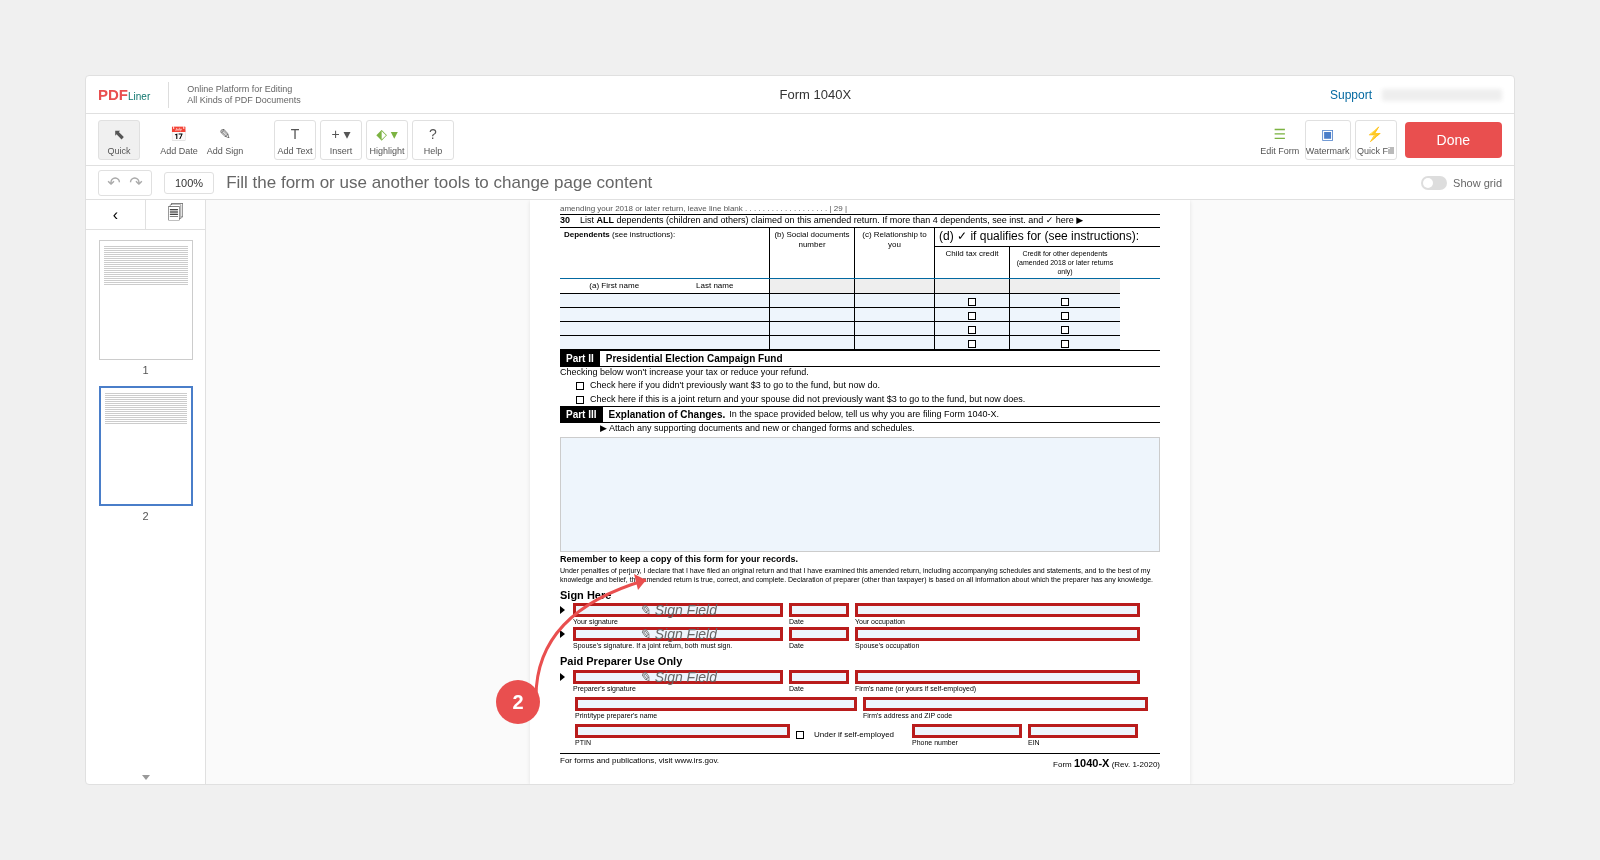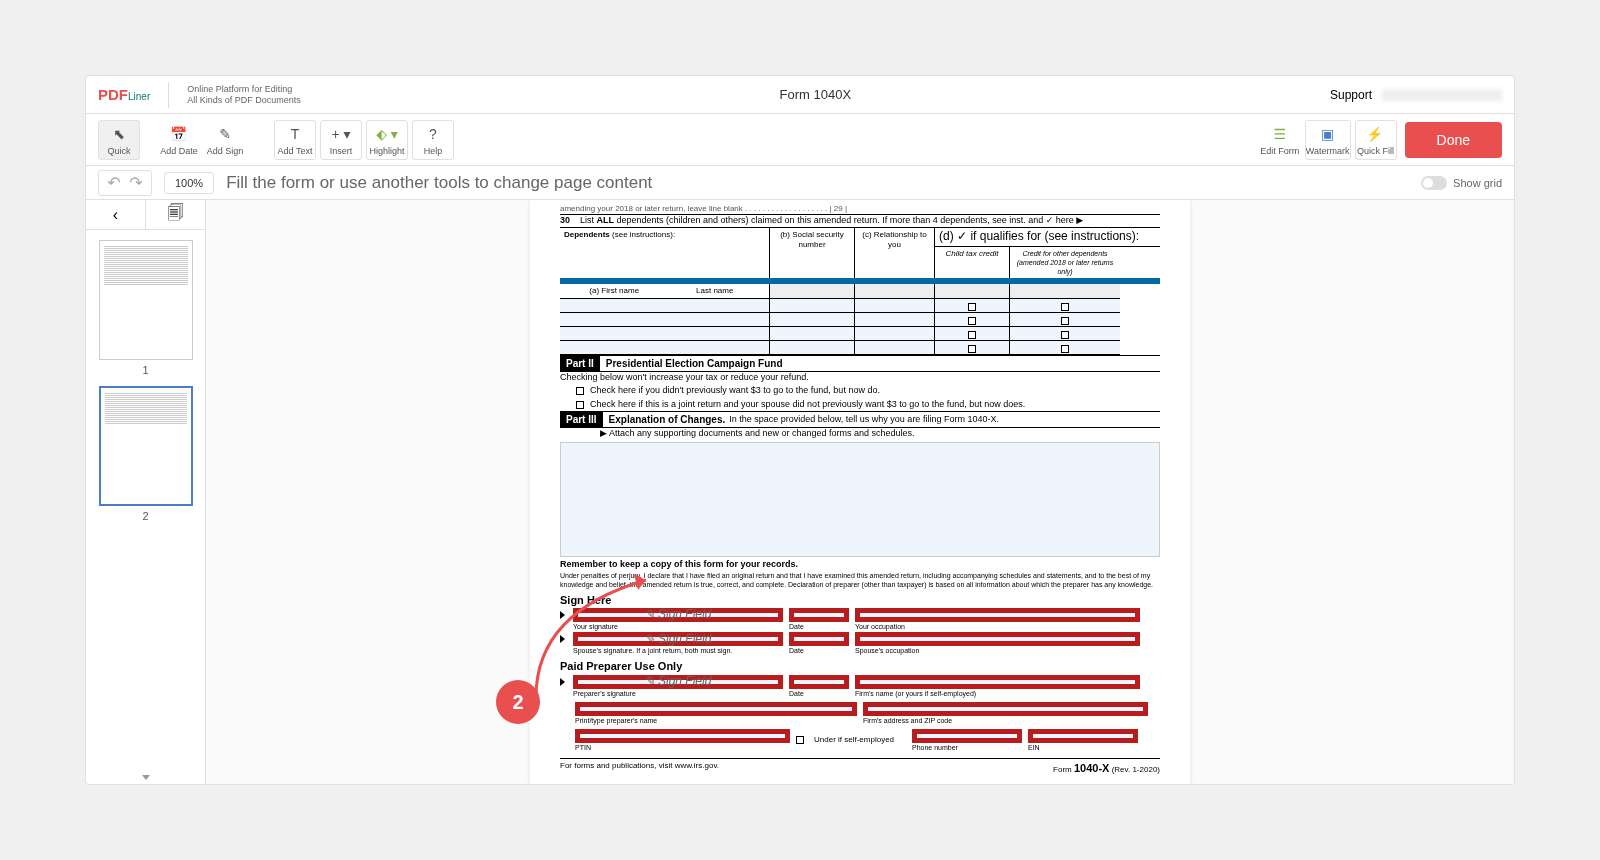--- a/index.html
+++ b/index.html
@@ -7,21 +7,21 @@
 .app-frame { width: 1430px; height: 710px; background: #fff; border: 1px solid #e0e0e0; border-radius: 4px; overflow: hidden; display: flex; flex-direction: column; position: relative; }
 
 .header { display: flex; align-items: center; height: 38px; border-bottom: 1px solid #e0e0e0; padding: 0 12px; }
 .logo { display: flex; align-items: center; gap: 8px; }
 .logo-pdf { font-weight: bold; font-size: 15px; color: #e94f4f; }
 .logo-liner { font-size: 10px; color: #0f766e; font-weight: 500; }
 .logo-divider { width: 1px; height: 26px; background: #ddd; margin: 0 10px; }
 .logo-desc { font-size: 9px; color: #666; line-height: 1.2; }
 .doc-title { flex: 1; text-align: center; font-size: 13px; color: #333; }
 .header-right { display: flex; align-items: center; gap: 10px; font-size: 12px; }
-.support-link { color: #000000; cursor: pointer; }
+.support-link { color: #0369a1; cursor: pointer; }
 .user-blur { width: 120px; height: 12px; background: #eee; filter: blur(2px); border-radius: 2px; }
 
 .toolbar { display: flex; align-items: center; height: 52px; border-bottom: 1px solid #e0e0e0; padding: 0 12px; gap: 8px; }
 .tool-group { display: flex; gap: 4px; }
 .tool-btn { display: flex; flex-direction: column; align-items: center; justify-content: center; min-width: 42px; height: 40px; cursor: pointer; border-radius: 3px; border: 1px solid transparent; }
 .tool-btn.active { background: #f0f0f0; border-color: #ccc; }
 .tool-btn.bordered { border: 1px solid #e0e0e0; }
 .tool-icon { height: 20px; display: flex; align-items: center; justify-content: center; font-size: 14px; color: #555; }
 .tool-label { font-size: 9px; color: #555; margin-top: 2px; }
 .toolbar-spacer { flex: 1; }
@@ -59,38 +59,38 @@
 .dep-table { border-top: 1px solid #000; }
 .dep-header { display: flex; }
 .dep-col { border-right: 1px solid #000; border-bottom: 1px solid #000; padding: 2px 4px; font-size: 8px; text-align: center; }
 .dep-c1 { width: 210px; display: flex; }
 .dep-c1a { flex: 1; }
 .dep-c1b { flex: 1; }
 .dep-c2 { width: 85px; }
 .dep-c3 { width: 80px; }
 .dep-c4 { width: 75px; }
 .dep-c5 { width: 110px; border-right: none; }
-.dep-top4 { display: flex; font-style: italic; }
+.dep-top4 { display: flex; }
 .dep-row { display: flex; height: 14px; }
 .dep-row .dep-col { background: #eef5fc; border-bottom: 1px solid #000; }
 .dep-check { width: 8px; height: 8px; border: 1px solid #000; background: #fff; margin: 2px auto; }
 
 .part-hdr { display: flex; align-items: center; border-top: 1px solid #000; border-bottom: 1px solid #000; }
 .part-badge { background: #000; color: #fff; font-weight: bold; padding: 1px 6px; font-size: 10px; }
 .part-title { font-weight: bold; font-size: 10px; margin-left: 6px; }
 .part-sub { font-size: 9px; margin-left: 4px; }
 
 .check-line { display: flex; align-items: center; padding: 1px 0 1px 16px; }
 .check-box { width: 8px; height: 8px; border: 1px solid #000; margin-right: 6px; }
 
 .explain-box { border: 1px solid #ccc; background: #eef5fc; height: 115px; margin: 2px 0; }
 
 .sign-section { margin-top: 4px; }
 .sign-row { display: flex; gap: 6px; margin: 1px 0; align-items: flex-start; }
-.sign-field { background: #eef5fc; border: 5px solid #b91c1c; height: 14px; display: flex; align-items: center; justify-content: center; font-size: 12px; color: #666; font-style: italic; position: relative; }
+.sign-field { background: #eef5fc; border: 3px solid #b91c1c; height: 14px; display: flex; align-items: center; justify-content: center; font-size: 14px; color: #666; font-style: italic; position: relative; }
 .sign-tri { width: 0; height: 0; border-top: 4px solid transparent; border-bottom: 4px solid transparent; border-left: 5px solid #000; margin-top: 3px; margin-right: 2px;}
 .sign-label { font-size: 7px; color: #000; }
 .sf-sig { width: 210px; }
 .sf-date { width: 60px; }
 .sf-occ { width: 285px; }
 .sf-col { display: flex; flex-direction: column; }
 
 .prep-section { margin-top: 4px; }
 .bottom-row { display: flex; justify-content: space-between; border-top: 1px solid #000; padding-top: 2px; margin-top: 6px; font-size: 8px; }
 
@@ -252,31 +252,31 @@
         <div style="padding-top:4px;font-size:8px;color:#555;border-bottom:1px solid #000">amending your 2018 or later return, leave line blank . . . . . . . . . . . . . . . . . . . | 29 |</div>
 
         <div style="display:flex">
           <span class="line-num">30</span>
           <span><span>List </span><span class="bold">ALL</span><span> dependents (children and others) claimed on this amended return. If more than 4 dependents, see inst. and ✓ here ▶</span></span>
         </div>
 
         <div class="dep-table">
           <div style="display:flex">
             <div style="width:210px;border-right:1px solid #000;padding:2px 4px;font-size:8px"><span class="bold">Dependents</span><span> (see instructions):</span></div>
-            <div class="dep-col dep-c2" style="border-bottom:none">(b) Social security number</div>
+            <div class="dep-col dep-c2" style="border-bottom:none">(b) Social documents number</div>
             <div class="dep-col dep-c3" style="border-bottom:none">(c) Relationship to you</div>
             <div style="flex:1">
               <div class="dep-col" style="border-right:none;padding:1px 4px;font-size:12px;text-align:left;border-bottom:1px solid #000">(d) ✓ if qualifies for (see instructions):</div>
               <div class="dep-top4">
                 <div class="dep-col dep-c4" style="border-bottom:none">Child tax credit</div>
                 <div class="dep-col dep-c5" style="border-bottom:none;font-size:7px">Credit for other dependents (amended 2018 or later returns only)</div>
               </div>
             </div>
           </div>
-          <div class="dep-header" style="border-top:6px solid #0369a1">
+          <div class="dep-header" style="border-top:1px solid #0369a1">
             <div class="dep-col dep-c1">
               <div class="dep-c1a">(a) First name</div>
               <div class="dep-c1b">Last name</div>
             </div>
             <div class="dep-col dep-c2" style="background:#eee"></div>
             <div class="dep-col dep-c3" style="background:#eee"></div>
             <div class="dep-col dep-c4" style="background:#eee"></div>
             <div class="dep-col dep-c5" style="background:#eee"></div>
           </div>
           <div class="dep-row">

